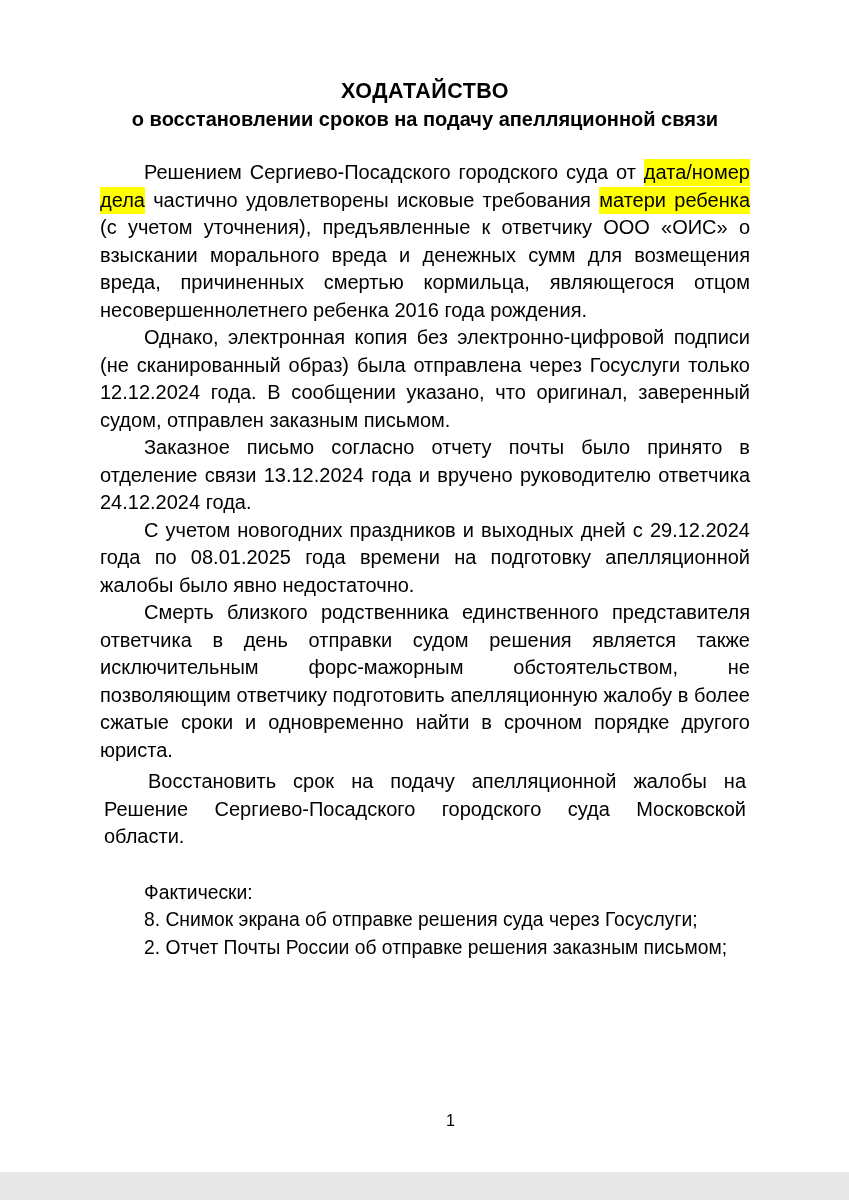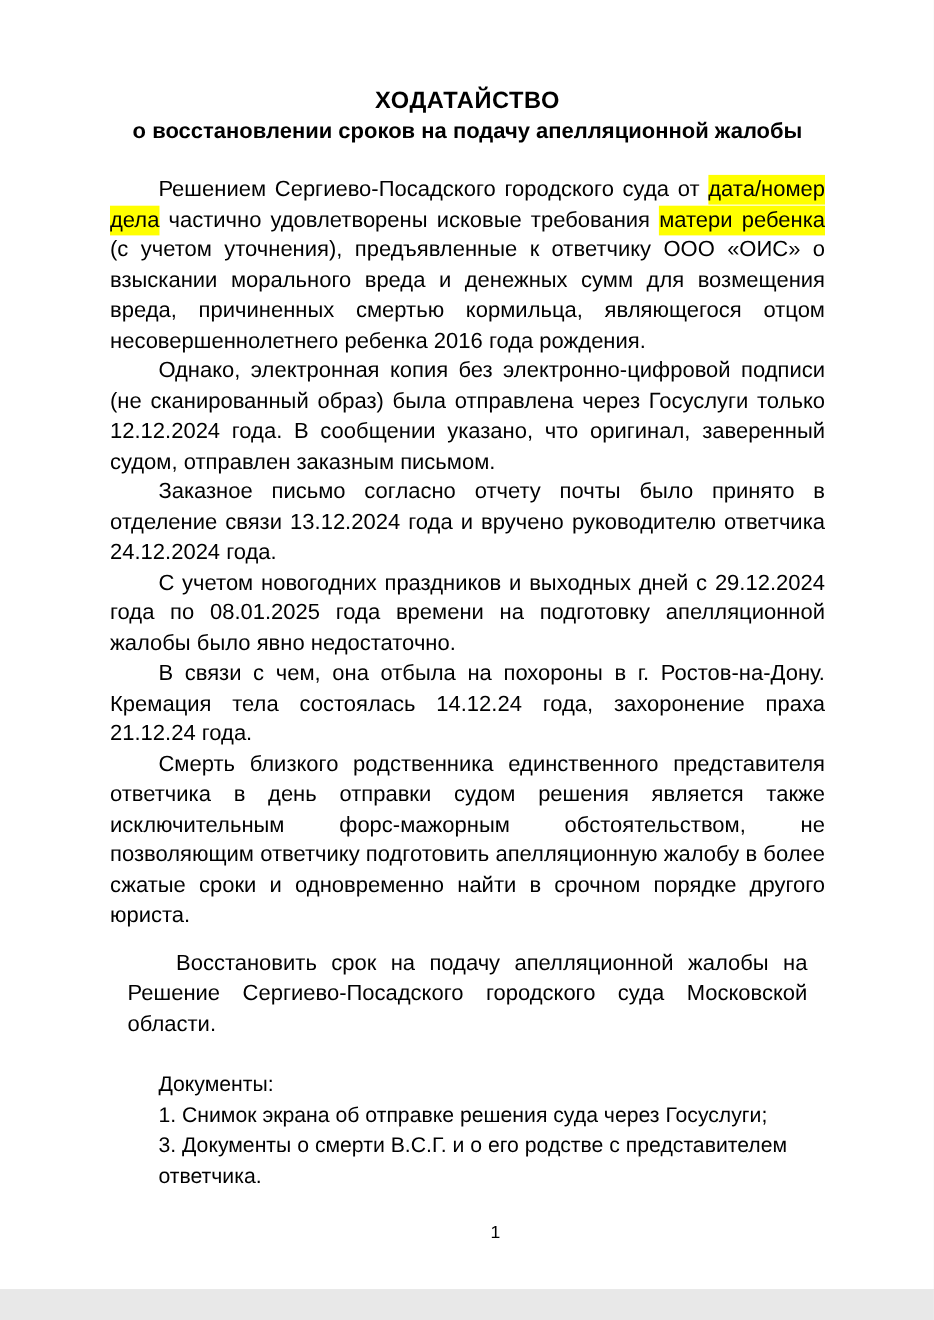--- a/index.html
+++ b/index.html
@@ -40,21 +40,21 @@
     margin-top: 10px;
   }
   .petition-heading {
     margin-top: 26px;
     text-align: center;
     font-weight: bold;
     font-size: 20px;
     line-height: 27.5px;
   }
   .petition {
-    margin: 16px;
+    margin: 4px;
     text-indent: 44px;
     font-size: 20px;
     line-height: 27.5px;
     text-align: justify;
   }
   .attachments {
     margin-top: 28px;
     font-size: 19.3px;
     line-height: 27.5px;
     text-align: left;
@@ -69,36 +69,35 @@
   }
 </style>
 </head>
 <body>
 
 <div class="page" style="background: rgb(255, 255, 255); color: rgb(0, 0, 0);">
   <div class="content">
 
     <div class="title-block">
       <div class="doc-title">ХОДАТАЙСТВО</div>
-      <div class="doc-subtitle">о восстановлении сроков на подачу апелляционной жалобы</div>
+      <div class="doc-subtitle">о восстановлении сроков на подачу апелляционной связи</div>
     </div>
 
     <div class="body-text">
       <p><span>Решением Сергиево-Посадского городского суда от </span><mark class="hl">дата/номер дела</mark><span> частично удовлетворены исковые требования </span><mark class="hl">матери ребенка</mark><span> (с учетом уточнения), предъявленные к ответчику ООО «ОИС» о взыскании морального вреда и денежных сумм для возмещения вреда, причиненных смертью кормильца, являющегося отцом несовершеннолетнего ребенка 2016 года рождения.</span></p>
       <p>Однако, электронная копия без электронно-цифровой подписи (не сканированный образ) была отправлена через Госуслуги только 12.12.2024 года. В сообщении указано, что оригинал, заверенный судом, отправлен заказным письмом.</p>
       <p>Заказное письмо согласно отчету почты было принято в отделение связи 13.12.2024 года и вручено руководителю ответчика 24.12.2024 года.</p>
       <p>С учетом новогодних праздников и выходных дней с 29.12.2024 года по 08.01.2025 года времени на подготовку апелляционной жалобы было явно недостаточно.</p>
-      <p>В связи с чем, она отбыла на похороны в г. Ростов-на-Дону. Кремация тела состоялась 14.12.24 года, захоронение праха 21.12.24 года.</p>
       <p>Смерть близкого родственника единственного представителя ответчика в день отправки судом решения является также исключительным форс-мажорным обстоятельством, не позволяющим ответчику подготовить апелляционную жалобу в более сжатые сроки и одновременно найти в срочном порядке другого юриста.</p>
     </div>
 
     <p class="petition">Восстановить срок на подачу апелляционной жалобы на Решение Сергиево-Посадского городского суда Московской области.</p>
 
     <div class="attachments">
-      <div class="att-line">Документы:</div>
-      <div class="att-line">1. Снимок экрана об отправке решения суда через Госуслуги;</div>
-      <div class="att-line">3. Документы о смерти В.С.Г. и о его родстве с представителем ответчика.</div>
+      <div class="att-line">Фактически:</div>
+      <div class="att-line">8. Снимок экрана об отправке решения суда через Госуслуги;</div>
+      <div class="att-line">2. Отчет Почты России об отправке решения заказным письмом;</div>
     </div>
 
   </div>
 
   <div class="page-number">1</div>
 </div>
 
 </body></html>

